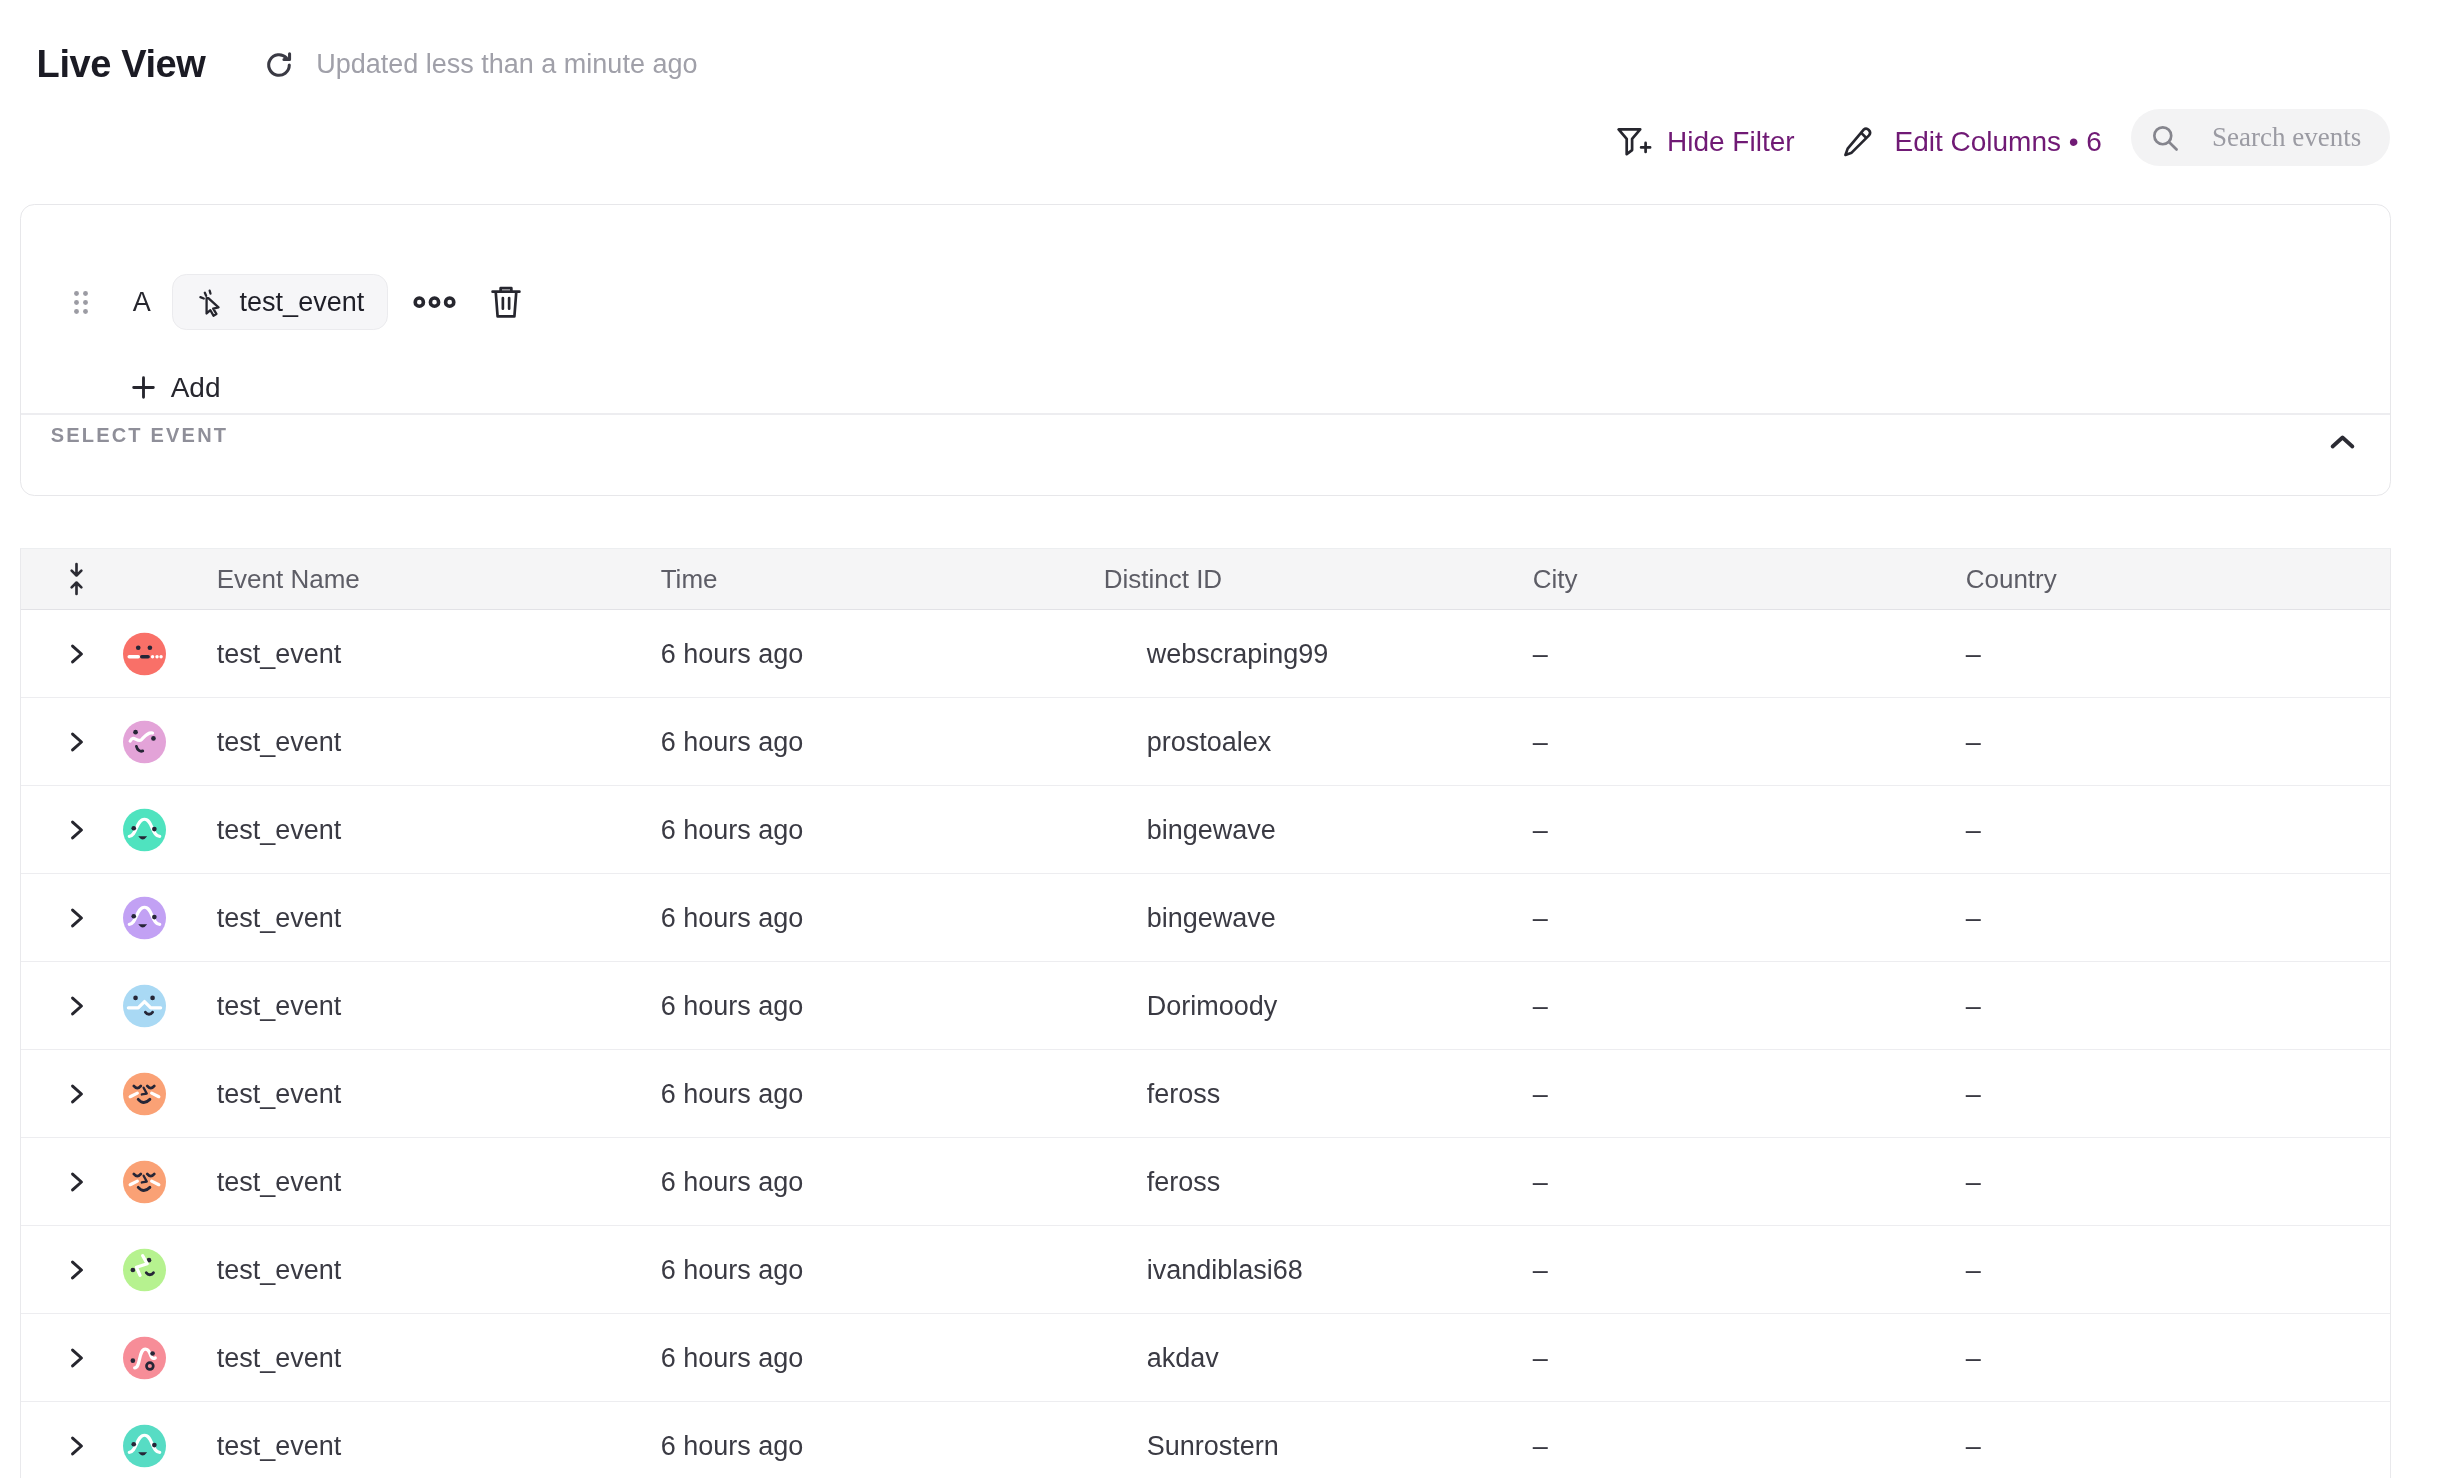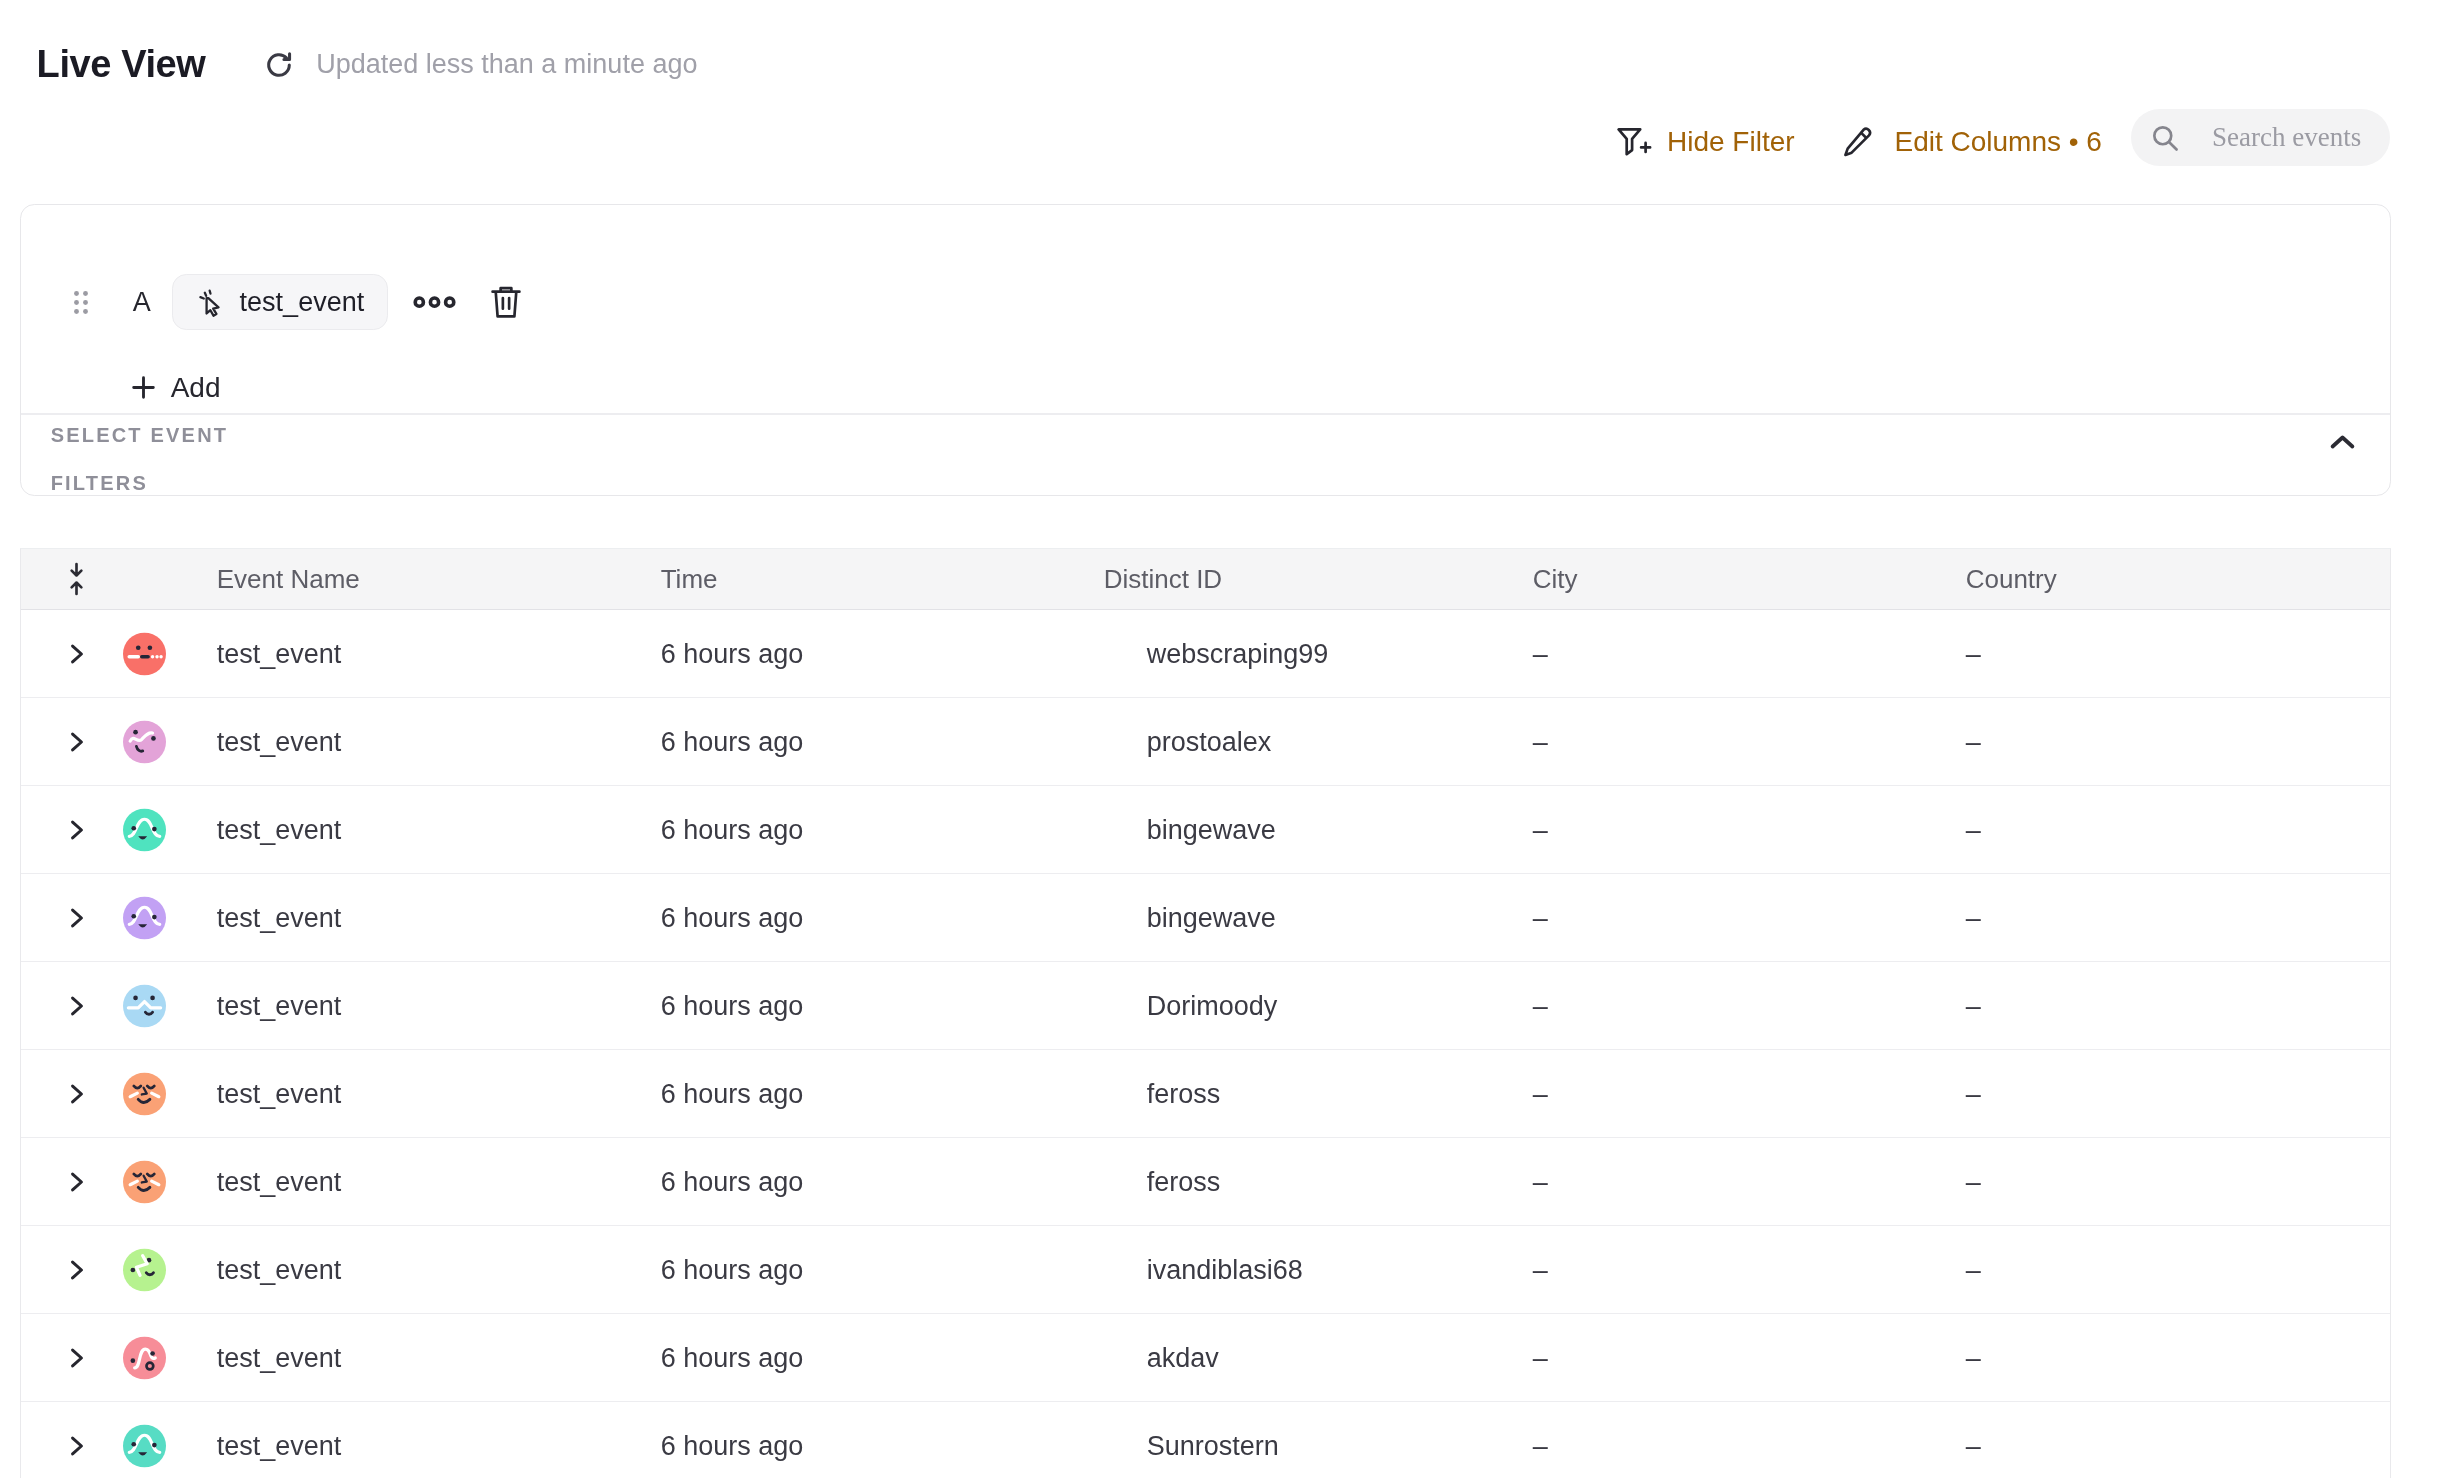--- a/index.html
+++ b/index.html
@@ -9,21 +9,21 @@
     -webkit-font-smoothing:antialiased;
   }
   
   .title-row{position:absolute;left:20.6px;top:27px;display:flex;align-items:center;}
   .page-title{font-size:38px;font-weight:800;color:#1b1b24;letter-spacing:-0.4px;margin:16px;}
   .refresh-btn{margin-left:39px;width:36px;height:36px;display:flex;align-items:center;justify-content:center;cursor:pointer;}
   .updated-text{margin-left:19.7px;font-size:27px;color:#a0a0a9;}
 
   
   .toolbar-btn{position:absolute;top:113px;height:57px;display:flex;align-items:center;cursor:pointer;}
-  .toolbar-btn .lbl{font-size:28px;font-weight:500;color:#a16207;white-space:nowrap;}
+  .toolbar-btn .lbl{font-size:28px;font-weight:500;color:#701a75;white-space:nowrap;}
   .btn-hide-filter{left:1614px;}
   .btn-hide-filter .lbl{margin-left:15px;}
   .btn-edit-columns{left:1841px;}
   .btn-edit-columns .lbl{margin-left:21.5px;}
   .search-box{position:absolute;left:2131px;top:109px;width:259px;height:57px;border-radius:29px;
     background:#f3f3f4;display:flex;align-items:center;box-sizing:border-box;padding-left:18px;}
   .search-box input{border:none;outline:none;background:transparent;font-size:27px;color:#0369a1;
     margin-left:29px;width:188px;font-family:Liberation Serif, serif;}
   .search-box input::placeholder{color:#9b9ba3;}
 
@@ -167,23 +167,20 @@
     <span>
       <svg width="25" height="25" viewBox="0 0 28 28" fill="none">
         <path d="M14 3v22M3 14h22" stroke="#26262e" stroke-width="3.2" stroke-linecap="round"></path>
       </svg>
     </span>
     <span class="lbl">Add</span>
   </div>
 
   <div class="panel-divider"></div>
 
-  <div class="filters-row">
-    <div class="section-label filters-label">FILTERS</div>
-  </div>
 
   <div class="panel-chevron chev-down">
     <span>
       <svg width="27" height="18" viewBox="0 0 30 20" fill="none">
         <path d="M4 5l11 10L26 5" stroke="#2b2b33" stroke-width="4.2" stroke-linecap="round" stroke-linejoin="round"></path>
       </svg>
     </span>
   </div>
 </div>
 

